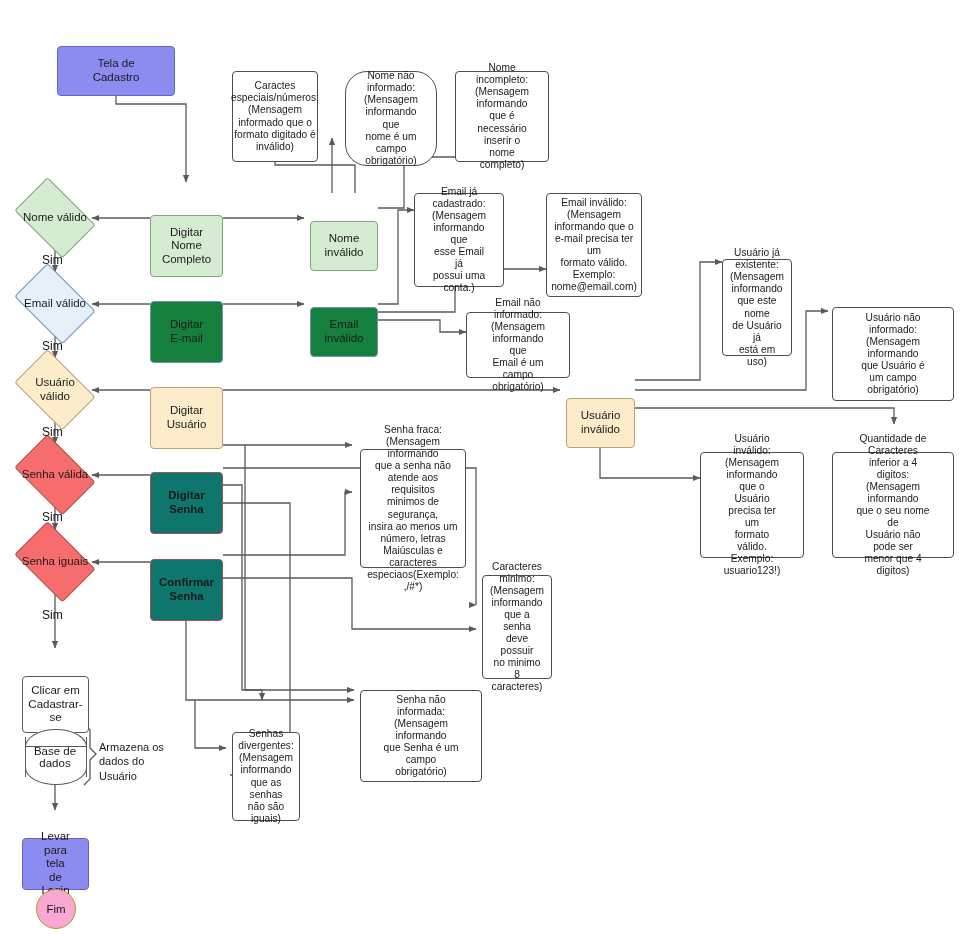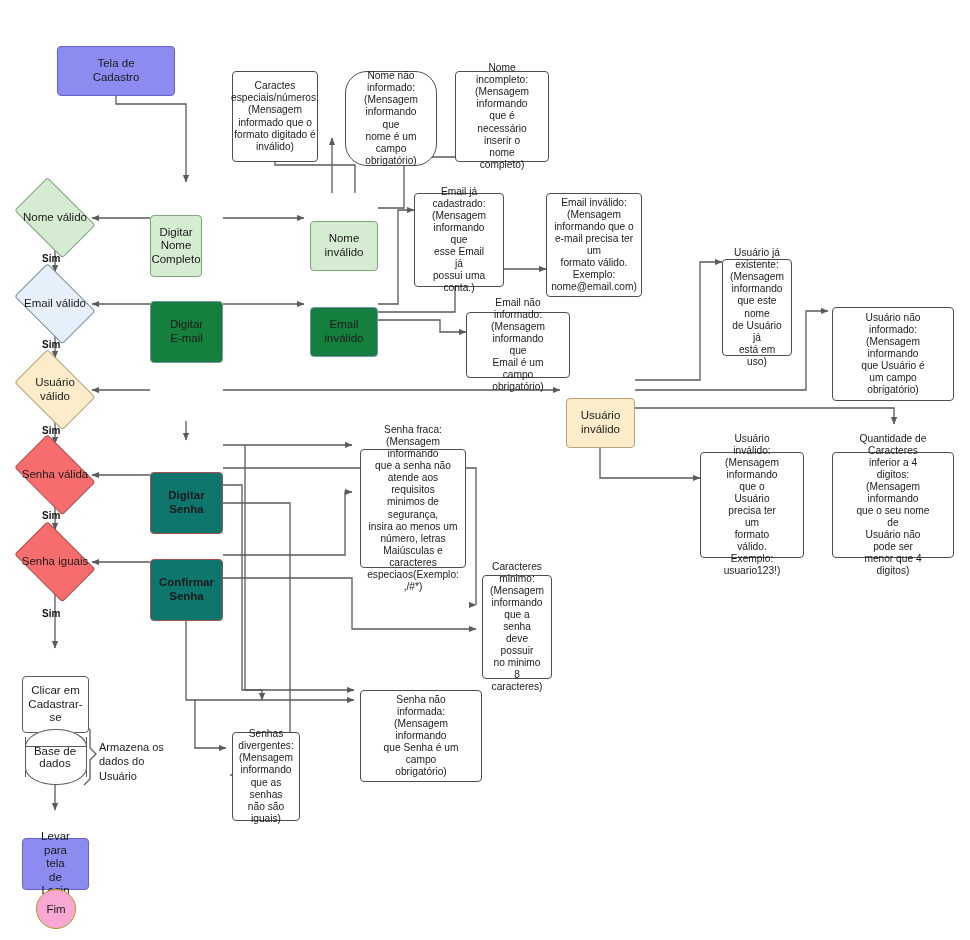--- a/index.html
+++ b/index.html
@@ -16,21 +16,21 @@
   .red{background:#0f766e;border-color:#a85050;font-weight:bold;}
   .purple{background:#8c8cf0;border-color:#6464c8;}
   .diamond{position:absolute;box-sizing:border-box;display:flex;align-items:center;justify-content:center;}
   .diamond .dlabel{position:relative;z-index:2;font-size:11.5px;text-align:center;line-height:1.18;color:#1a1a1a;white-space:pre-line;}
   .diamond .dshape{position:absolute;left:50%;top:50%;width:70.7%;height:70.7%;
         transform:translate(-50%,-50%) rotate(45deg);border:1.3px solid #5a5a5a;border-radius:3px;}
   .dgreen .dshape{background:#d6ecd2;border-color:#7ea67a;}
   .dblue .dshape{background:#e5f0fb;border-color:#7892ad;}
   .dcream .dshape{background:#fcecca;border-color:#b9a27a;}
   .dred .dshape{background:#f76d6d;border-color:#a85050;}
-  .edgelabel{position:absolute;font-size:10px;color:#111;font-weight:700;}
+  .edgelabel{position:absolute;font-size:12px;color:#111;font-weight:400;}
   .freetext{position:absolute;font-size:11px;color:#1a1a1a;line-height:1.3;white-space:pre-line;}
   svg.wires{position:absolute;left:0;top:0;width:970px;height:940px;pointer-events:none;}
   .db{position:absolute;box-sizing:border-box;}
   .db .cyl-body{position:absolute;left:0;top:8px;width:100%;height:calc(100% - 16px);
        background:#fff;border-left:1.3px solid #5a5a5a;border-right:1.3px solid #5a5a5a;}
   .db .cyl-bot{position:absolute;left:0;bottom:0;width:100%;height:16px;background:#fff;
        border:1.3px solid #5a5a5a;border-top:none;border-radius:0 0 50% 50%/0 0 100% 100%;}
   .db .cyl-top{position:absolute;left:0;top:0;width:100%;height:16px;background:#fff;
        border:1.3px solid #5a5a5a;border-radius:50%/100% 100% 0 0;}
   .db .cyl-label{position:absolute;left:0;top:0;width:100%;height:100%;display:flex;align-items:center;
@@ -244,26 +244,29 @@
   <div class="node msg" style="left:232px;top:704px;width:68px;height:89px;">
     <span>Senhas
 divergentes:
 (Mensagem
 informando
 que as senhas
 não são
 iguais)</span>
   </div>
 
-  <div class="node proc green" style="left:150px;top:187px;width:52px;height:62px;">
+  <div class="node proc green" style="left:150px;top:187px;width:73px;height:62px;">
     <span>Digitar Nome
 Completo</span>
   </div>
   <div class="node proc blue" style="left:150px;top:273px;width:73px;height:62px;">
     <span>Digitar E-mail</span>
+  </div>
+  <div class="node proc cream" style="left:150px;top:359px;width:73px;height:62px;">
+    <span>Digitar Usuário</span>
   </div>
   <div class="node proc red" style="left:150px;top:444px;width:73px;height:62px;">
     <span>Digitar Senha</span>
   </div>
   <div class="node proc red" style="left:150px;top:531px;width:73px;height:62px;">
     <span>Confirmar
 Senha</span>
   </div>
   <div class="node proc" style="left:22px;top:648px;width:67px;height:57px;background:#ffffff;">
     <span>Clicar em

